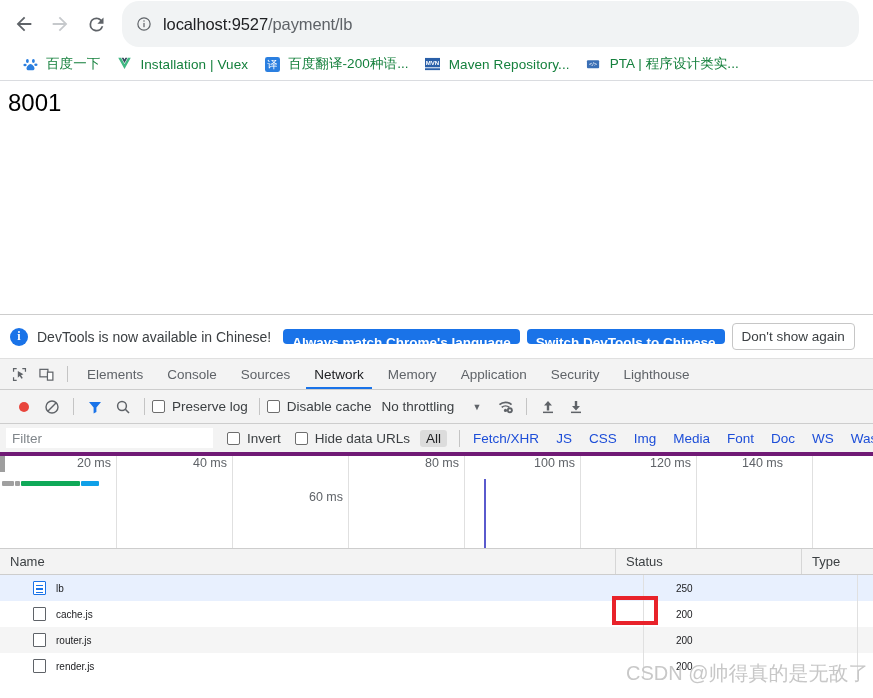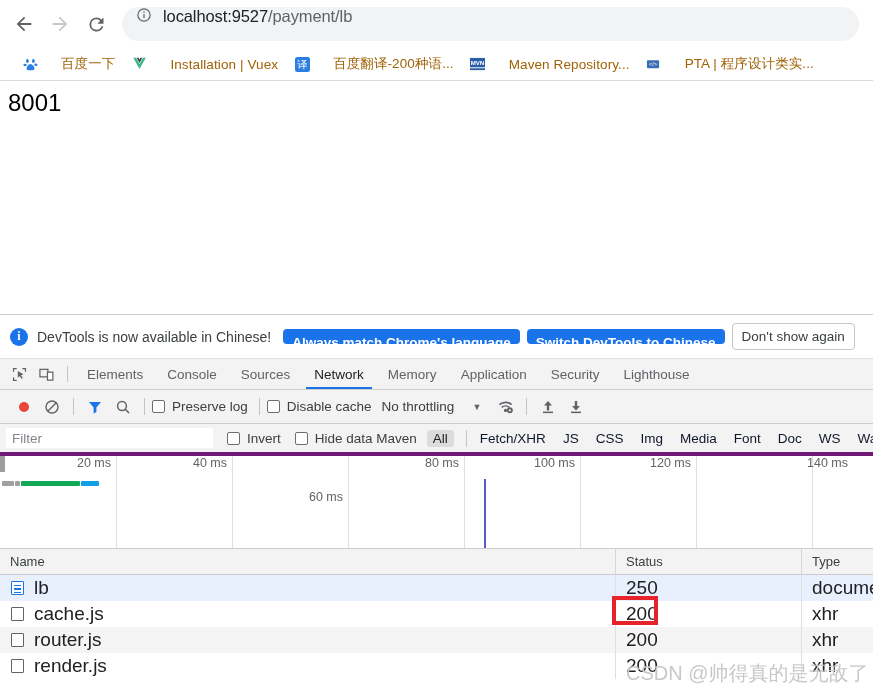--- a/index.html
+++ b/index.html
@@ -22,26 +22,27 @@
   }
   .nav-btn {
     width: 36px; height: 36px;
     display: flex; align-items: center; justify-content: center;
     border-radius: 50%;
     flex: 0 0 auto;
   }
   .nav-btn svg { display: block; }
   .omnibox {
     flex: 1 1 auto;
-    height: 34px;
+    height: 46px;
     margin-left: 8px;
     margin-right: 8px;
     background: #f1f3f4;
     border-radius: 17px;
     display: flex;
+    align-items: center;
     padding: 0 14px;
   }
   .omnibox .info-ico {
     width: 16px; height: 16px;
     flex: 0 0 auto;
     margin-right: 11px;
   }
   .url-text {
     font-size: 16.5px;
     color: #202124;
@@ -65,22 +66,22 @@
     display: flex;
     align-items: center;
     height: 26px;
     padding: 0 8px;
     border-radius: 4px;
     white-space: nowrap;
     flex: 0 0 auto;
   }
   .bm-label {
     font-size: 13.5px;
-    color: #a16207;
-    margin-left: 23px;
+    color: #15803d;
+    margin-left: 8px;
     letter-spacing: 0.1px;
   }
   .bm-ico {
     width: 16px; height: 16px;
     flex: 0 0 auto;
     display: flex; align-items: center; justify-content: center;
     font-size: 11px;
     line-height: 1;
   }
 
@@ -274,21 +275,21 @@
     padding: 0 6px;
     font-size: 13.5px;
     color: #5f6368;
     font-family: "Liberation Sans", sans-serif;
     flex: 0 0 auto;
     margin-right: 14px;
   }
   .filter-input::placeholder { color: #80868b; }
   .ftype {
     font-size: 13.5px;
-    color: #0f172a;
+    color: #1d4ed8;
     padding: 1px 6px;
     border-radius: 3px;
     white-space: nowrap;
     flex: 0 0 auto;
     margin-right: 5px;
   }
   .ftype.sel {
     background: #dcdcdc;
     color: #202124;
   }
@@ -375,28 +376,29 @@
 
   .req-row {
     display: flex;
     height: 26px;
     flex: 0 0 auto;
     align-items: stretch;
   }
   .req-row.alt { background: #f5f5f5; }
   .req-row.sel { background: #e8f0fe; }
   .req-row .td {
-    font-size: 19px;
+    font-size: 10px;
     color: #202124;
     display: flex;
     align-items: center;
-    padding-left: 10px;
+    padding-left: 4px;
     border-right: 1px solid #e0e0e0;
     white-space: nowrap;
     overflow: hidden;
+    margin-left: 28px;
   }
   .row-ico {
     width: 15px; height: 15px;
     flex: 0 0 auto;
     margin-right: 9px;
     display: flex; align-items: center; justify-content: center;
   }
   .doc-ico {
     width: 13px; height: 14px;
     border: 1.5px solid #1a73e8;
@@ -638,21 +640,21 @@
   </div>
 
   <div class="filter-bar">
     <input class="filter-input" type="text" placeholder="Filter" style="">
     <label class="cbx">
       <span class="box"></span>
       <span class="lbl">Invert</span>
     </label>
     <label class="cbx" style="margin-left:10px;">
       <span class="box"></span>
-      <span class="lbl">Hide data Maven</span>
+      <span class="lbl">Hide data URLs</span>
     </label>
     <span class="ftype sel" style="margin-left:6px;">All</span>
     <div class="vsep"></div>
     <span class="ftype">Fetch/XHR</span>
     <span class="ftype">JS</span>
     <span class="ftype">CSS</span>
     <span class="ftype">Img</span>
     <span class="ftype">Media</span>
     <span class="ftype">Font</span>
     <span class="ftype">Doc</span>
@@ -668,21 +670,21 @@
       <div class="ov-gridline" style="left:464px;"></div>
       <div class="ov-gridline" style="left:580px;"></div>
       <div class="ov-gridline" style="left:696px;"></div>
       <div class="ov-gridline" style="left:812px;"></div>
       <div class="ov-tick" style="left:116px;">20 ms</div>
       <div class="ov-tick" style="left:232px;">40 ms</div>
       <div class="ov-tick" style="left:348px;margin-top:34px;">60 ms</div>
       <div class="ov-tick" style="left:464px;">80 ms</div>
       <div class="ov-tick" style="left:580px;">100 ms</div>
       <div class="ov-tick" style="left:696px;">120 ms</div>
-      <div class="ov-tick" style="left:853px;">140 ms</div>
+      <div class="ov-tick" style="left:788px;">140 ms</div>
       <div class="ov-left-handle"></div>
     </div>
     <div class="ov-body">
       <div class="ov-gridline" style="left:116px;"></div>
       <div class="ov-gridline" style="left:232px;"></div>
       <div class="ov-gridline" style="left:348px;"></div>
       <div class="ov-gridline" style="left:464px;"></div>
       <div class="ov-gridline" style="left:580px;"></div>
       <div class="ov-gridline" style="left:696px;"></div>
       <div class="ov-gridline" style="left:812px;"></div>

